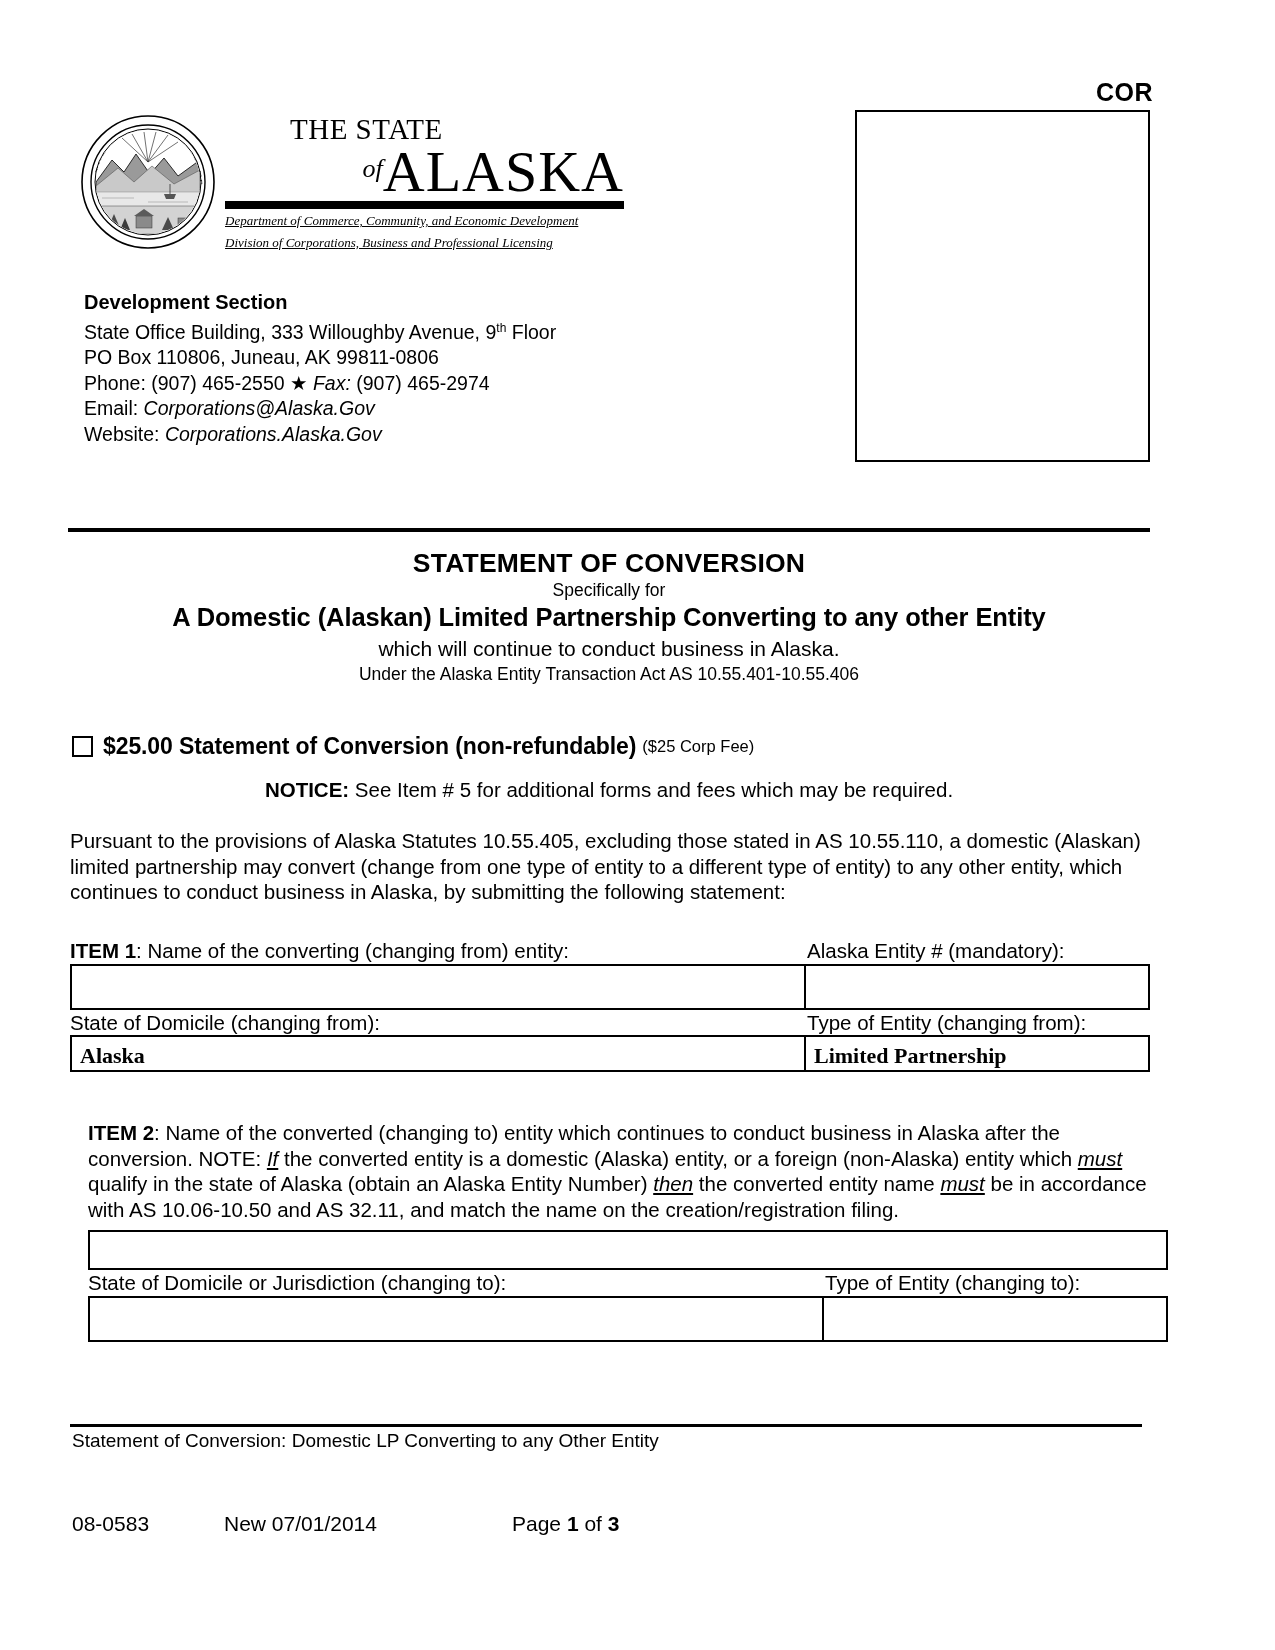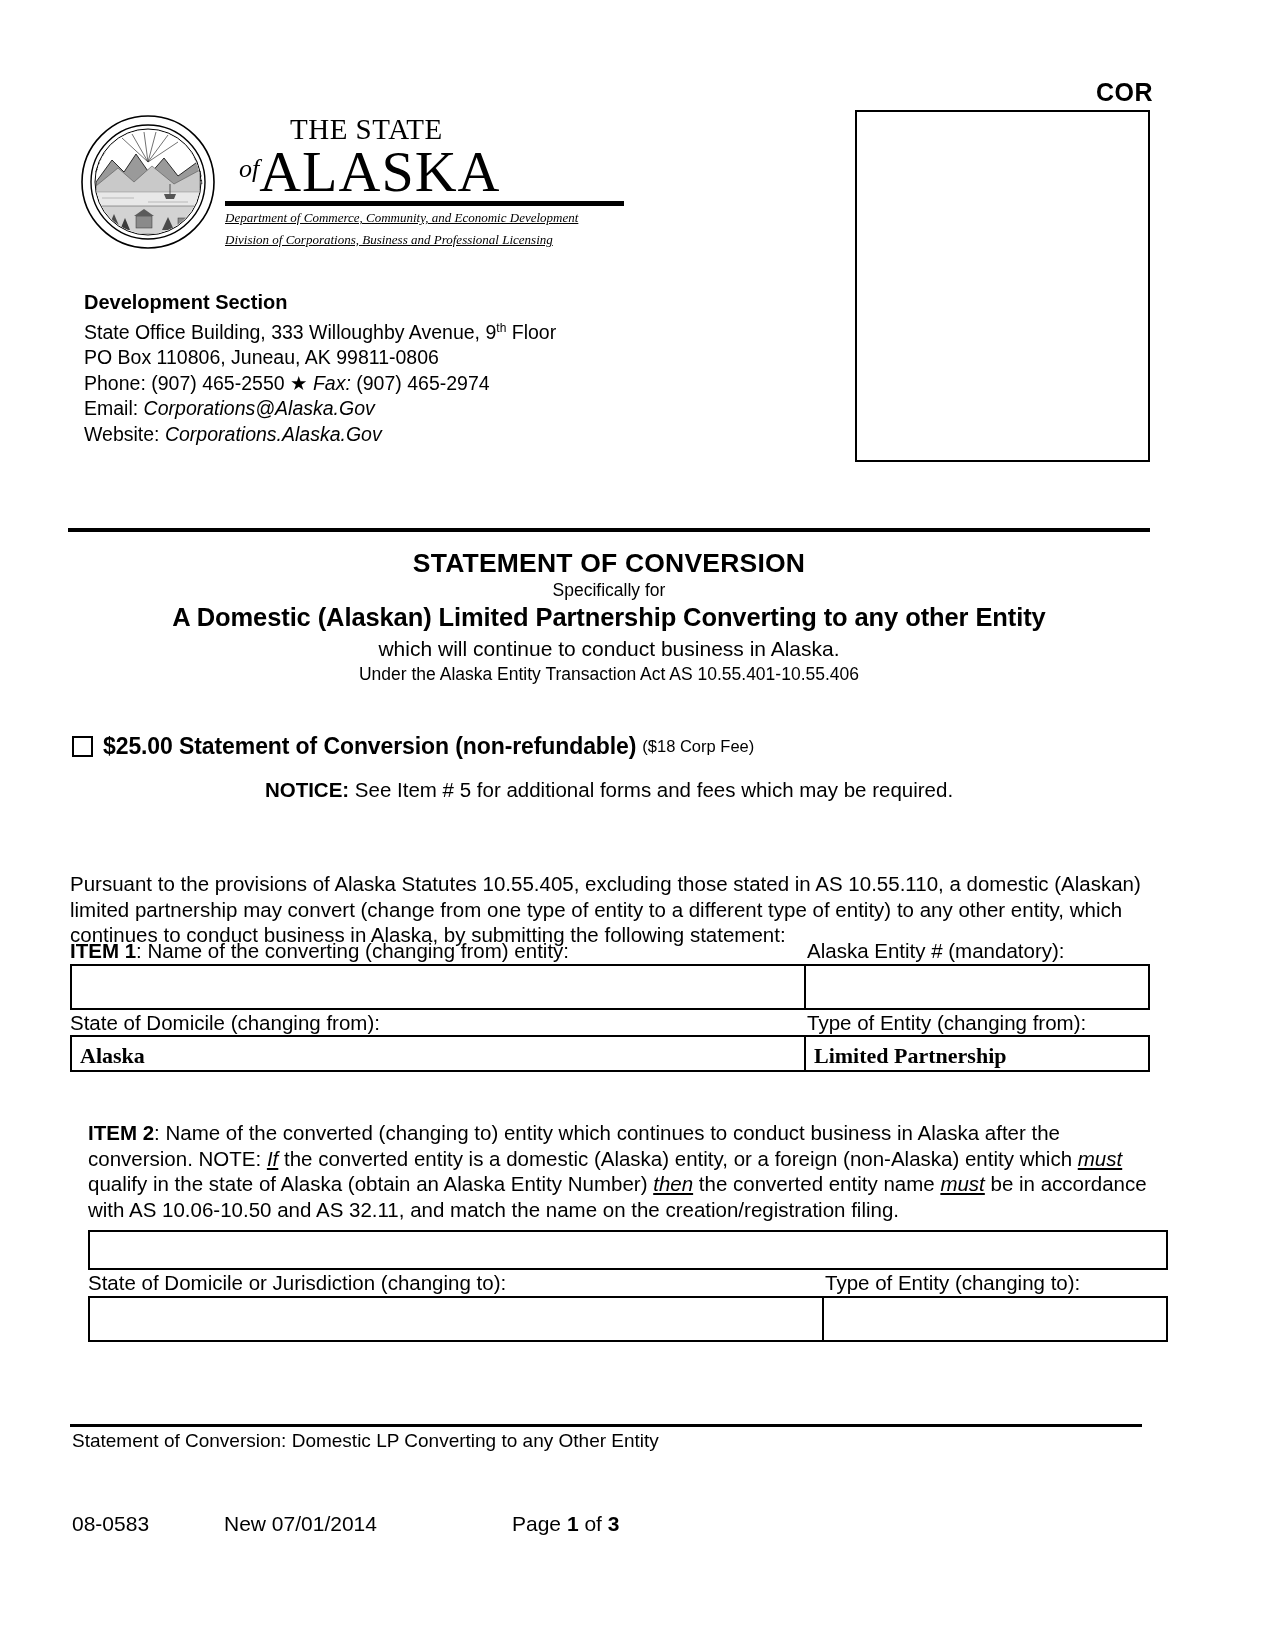--- a/index.html
+++ b/index.html
@@ -49,23 +49,24 @@
     font-family: "Liberation Serif", serif;
     font-size: 29px;
     letter-spacing: 0.5px;
     line-height: 1;
     padding-left: 65px;
     font-variant: small-caps;
   }
   .alaska-row {
     position: relative;
     padding-left: 14px;
-    border-bottom: 5px solid #000000;
+    border-bottom: 8px solid #000000;
     width: 385px;
     margin-top: -2px;
+    text-align: right;
   }
   .of-word {
     font-family: "Liberation Serif", serif;
     font-style: italic;
     font-size: 26px;
     vertical-align: 14px;
   }
   .alaska-word {
     font-family: "Liberation Serif", serif;
     font-size: 58px;
@@ -167,21 +168,21 @@
     width: 1082px;
     text-align: center;
     font-size: 20.5px;
   }
   .notice b { font-weight: bold; }
 
   
   .para {
     position: absolute;
     left: 70px;
-    top: 871px;
+    top: 828px;
     width: 1080px;
     font-size: 20.5px;
     line-height: 25.5px;
     text-align: left;
   }
 
   
   .item-head {
     font-size: 20.5px;
     line-height: 25.5px;
@@ -356,21 +357,21 @@
     <div class="t1">STATEMENT OF CONVERSION</div>
     <div class="t2">Specifically for</div>
     <div class="t3">A Domestic (Alaskan) Limited Partnership Converting to any other Entity</div>
     <div class="t4">which will continue to conduct business in Alaska.</div>
     <div class="t5">Under the Alaska Entity Transaction Act AS 10.55.401-10.55.406</div>
   </div>
 
   <div class="feeline">
     <div class="chkbox"></div>
     <span class="fee-main">$25.00 Statement of Conversion (non-refundable)</span>
-    <span class="fee-sub">($18 Corp Fee)</span>
+    <span class="fee-sub">($25 Corp Fee)</span>
   </div>
 
   <div class="notice">
     <b>NOTICE:</b><span> See Item # 5 for additional forms and fees which may be required.</span>
   </div>
 
   <div class="para">Pursuant to the provisions of Alaska Statutes 10.55.405, excluding those stated in AS 10.55.110, a domestic (Alaskan) limited partnership may convert (change from one type of entity to a different type of entity) to any other entity, which continues to conduct business in Alaska, by submitting the following statement:</div>
 
   <div class="item1">
     <div class="row-labels">

